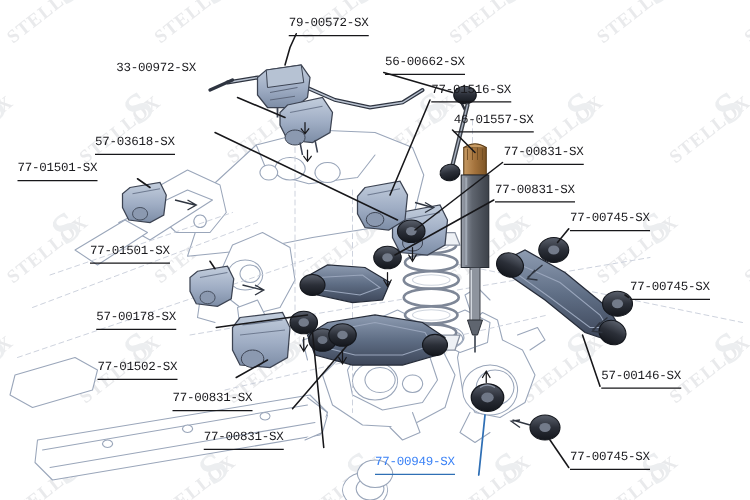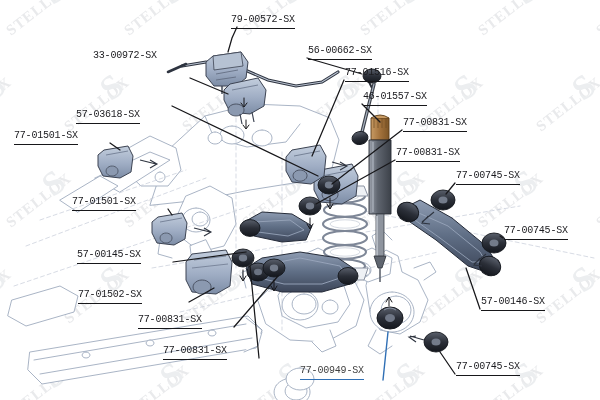--- a/index.html
+++ b/index.html
@@ -33,21 +33,21 @@
   .lbl{
     position:absolute;
     font-family:Liberation Mono, monospace;
     font-size:10px;
     color:#1b1b1f;
     white-space:nowrap;
     letter-spacing:-0.2px;
     line-height:14px;
   }
   .lbl .ul{display:block;border-bottom:1.4px solid #17171a;padding-bottom:1px;}
-  .lbl.blue{color:#404040;}
+  .lbl.blue{color:#3b82f6;}
   .lbl.blue .ul{border-bottom-color:#2f6fb5;}
   .lbl .row{display:block;}
 </style>
 </head>
 <body>
 
 <div id="stage">
 
   <div class="wm-layer" id="wmLayer">
       <div class="wm txt" style="left: 0px; top: 0px; transform: rotate(-38deg);">STELLOX</div>
@@ -446,21 +446,21 @@
       <div class="lbl" style="left: 456px; top: 169px;">
         <span class="ul">77-00745-SX</span>
       </div>
       <div class="lbl" style="left: 72px; top: 195px;">
         <span class="ul">77-01501-SX</span>
       </div>
       <div class="lbl" style="left: 504px; top: 224px;">
         <span class="ul">77-00745-SX</span>
       </div>
       <div class="lbl" style="left: 77px; top: 248px;">
-        <span class="ul">57-00145-SX</span>
+        <span class="ul">57-00178-SX</span>
       </div>
       <div class="lbl" style="left: 78px; top: 288px;">
         <span class="ul">77-01502-SX</span>
       </div>
       <div class="lbl" style="left: 481px; top: 295px;">
         <span class="ul">57-00146-SX</span>
       </div>
       <div class="lbl" style="left: 138px; top: 313px;">
         <span class="ul">77-00831-SX</span>
       </div>

